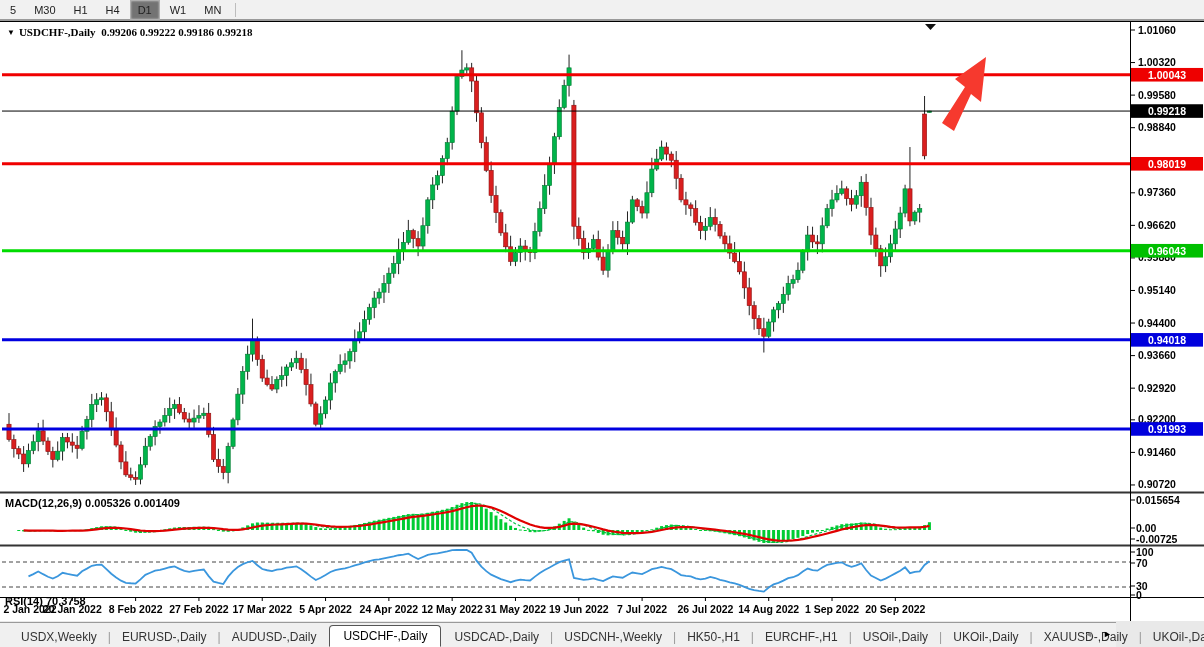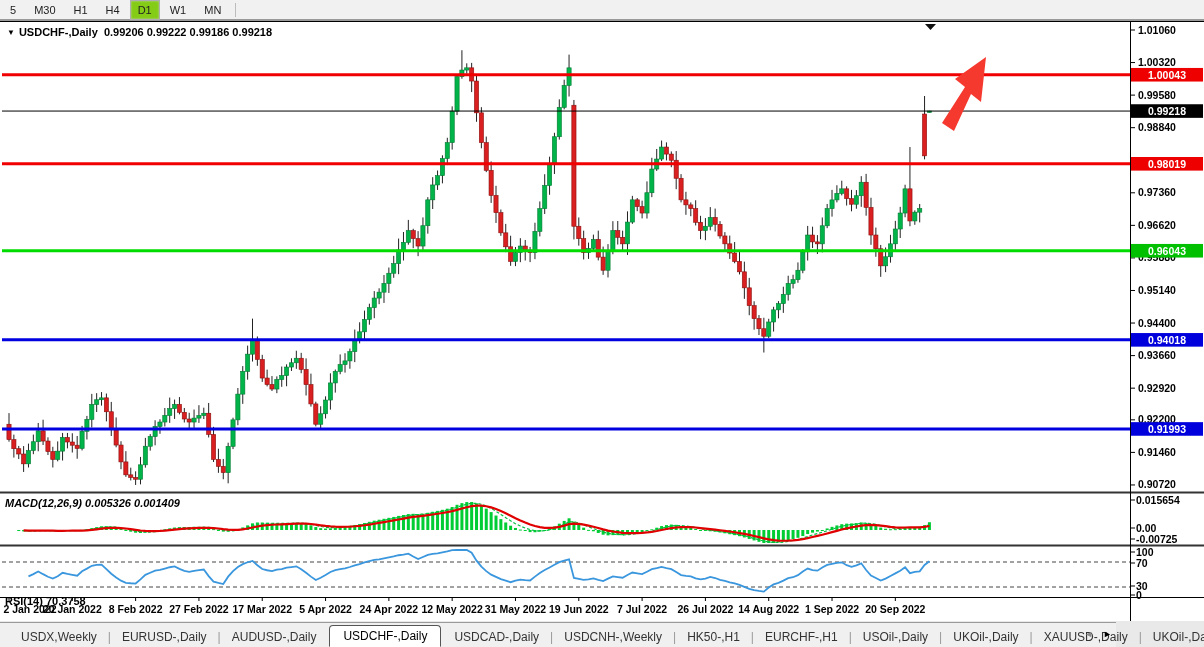--- a/index.html
+++ b/index.html
@@ -6,32 +6,32 @@
   body{width:1204px;height:647px;position:relative;background:#e9e9e9;
        font-family:"Liberation Sans",sans-serif;overflow:hidden;
        -webkit-font-smoothing:antialiased;}
   #window{position:absolute;left:0;top:0;width:1204px;height:647px;}
 
   
   #toolbar{position:absolute;left:0;top:0;width:1204px;height:20px;background:#f1f1f1;
            border-bottom:1px solid #9a9a9a;display:flex;align-items:center;gap:2px;
            font-size:11px;color:#222;padding-left:2px;box-sizing:border-box;}
   .tb-btn{padding:1px 7px;height:16px;line-height:16px;border:1px solid transparent;cursor:default;}
-  .tb-btn.active{background:#84cc16;border:1px solid #aeaeae;box-shadow:inset 0 0 2px #ccc;}
+  .tb-btn.active{background:#737373;border:1px solid #aeaeae;box-shadow:inset 0 0 2px #ccc;}
   .tb-sep{width:1px;height:14px;background:#bdbdbd;margin:0 4px;}
 
   
   #chart-bg{position:absolute;left:0;top:21px;width:1204px;height:600px;background:#ffffff;
             border-top:1px solid #000;box-sizing:border-box;}
 
   
   .pane-label{position:absolute;z-index:6;font-size:11px;font-weight:700;color:#000;white-space:pre;}
-  #chart-title{left:7px;top:26px;}
+  #chart-title{left:7px;top:26px;font-family:Liberation Serif, serif;}
   #chart-title .arr{font-size:8px;vertical-align:1px;margin-right:4px;}
-  #macd-label{left:5px;top:497px;font-style:italic;}
+  #macd-label{left:5px;top:497px;}
   #rsi-label{left:5px;top:549px;margin-top:46px;}
   .vals{font-weight:700;}
 
   #plot{position:absolute;left:0;top:0;z-index:4;}
 
   
   #tabbar{position:absolute;left:0;top:622px;width:1116px;height:25px;background:#f0f0f0;
           border-top:1px solid #9a9a9a;display:flex;align-items:flex-end;
           font-size:12px;color:#333;box-sizing:border-box;padding-left:10px;}
   .tab{padding:3px 11px;white-space:nowrap;cursor:default;}

